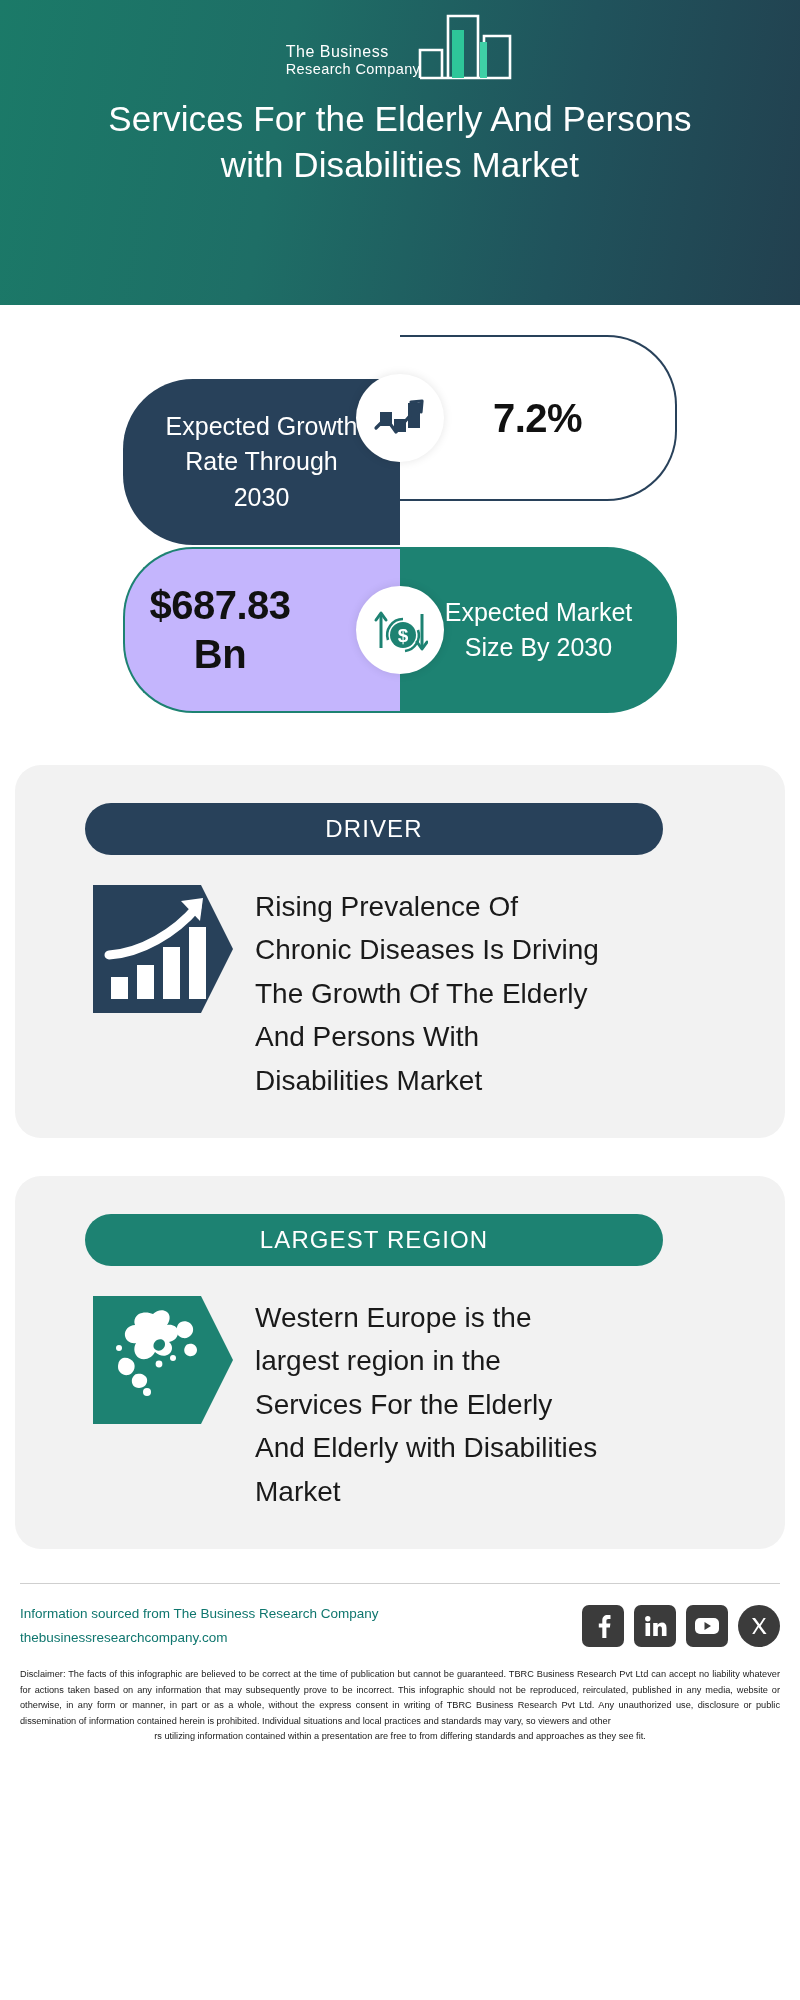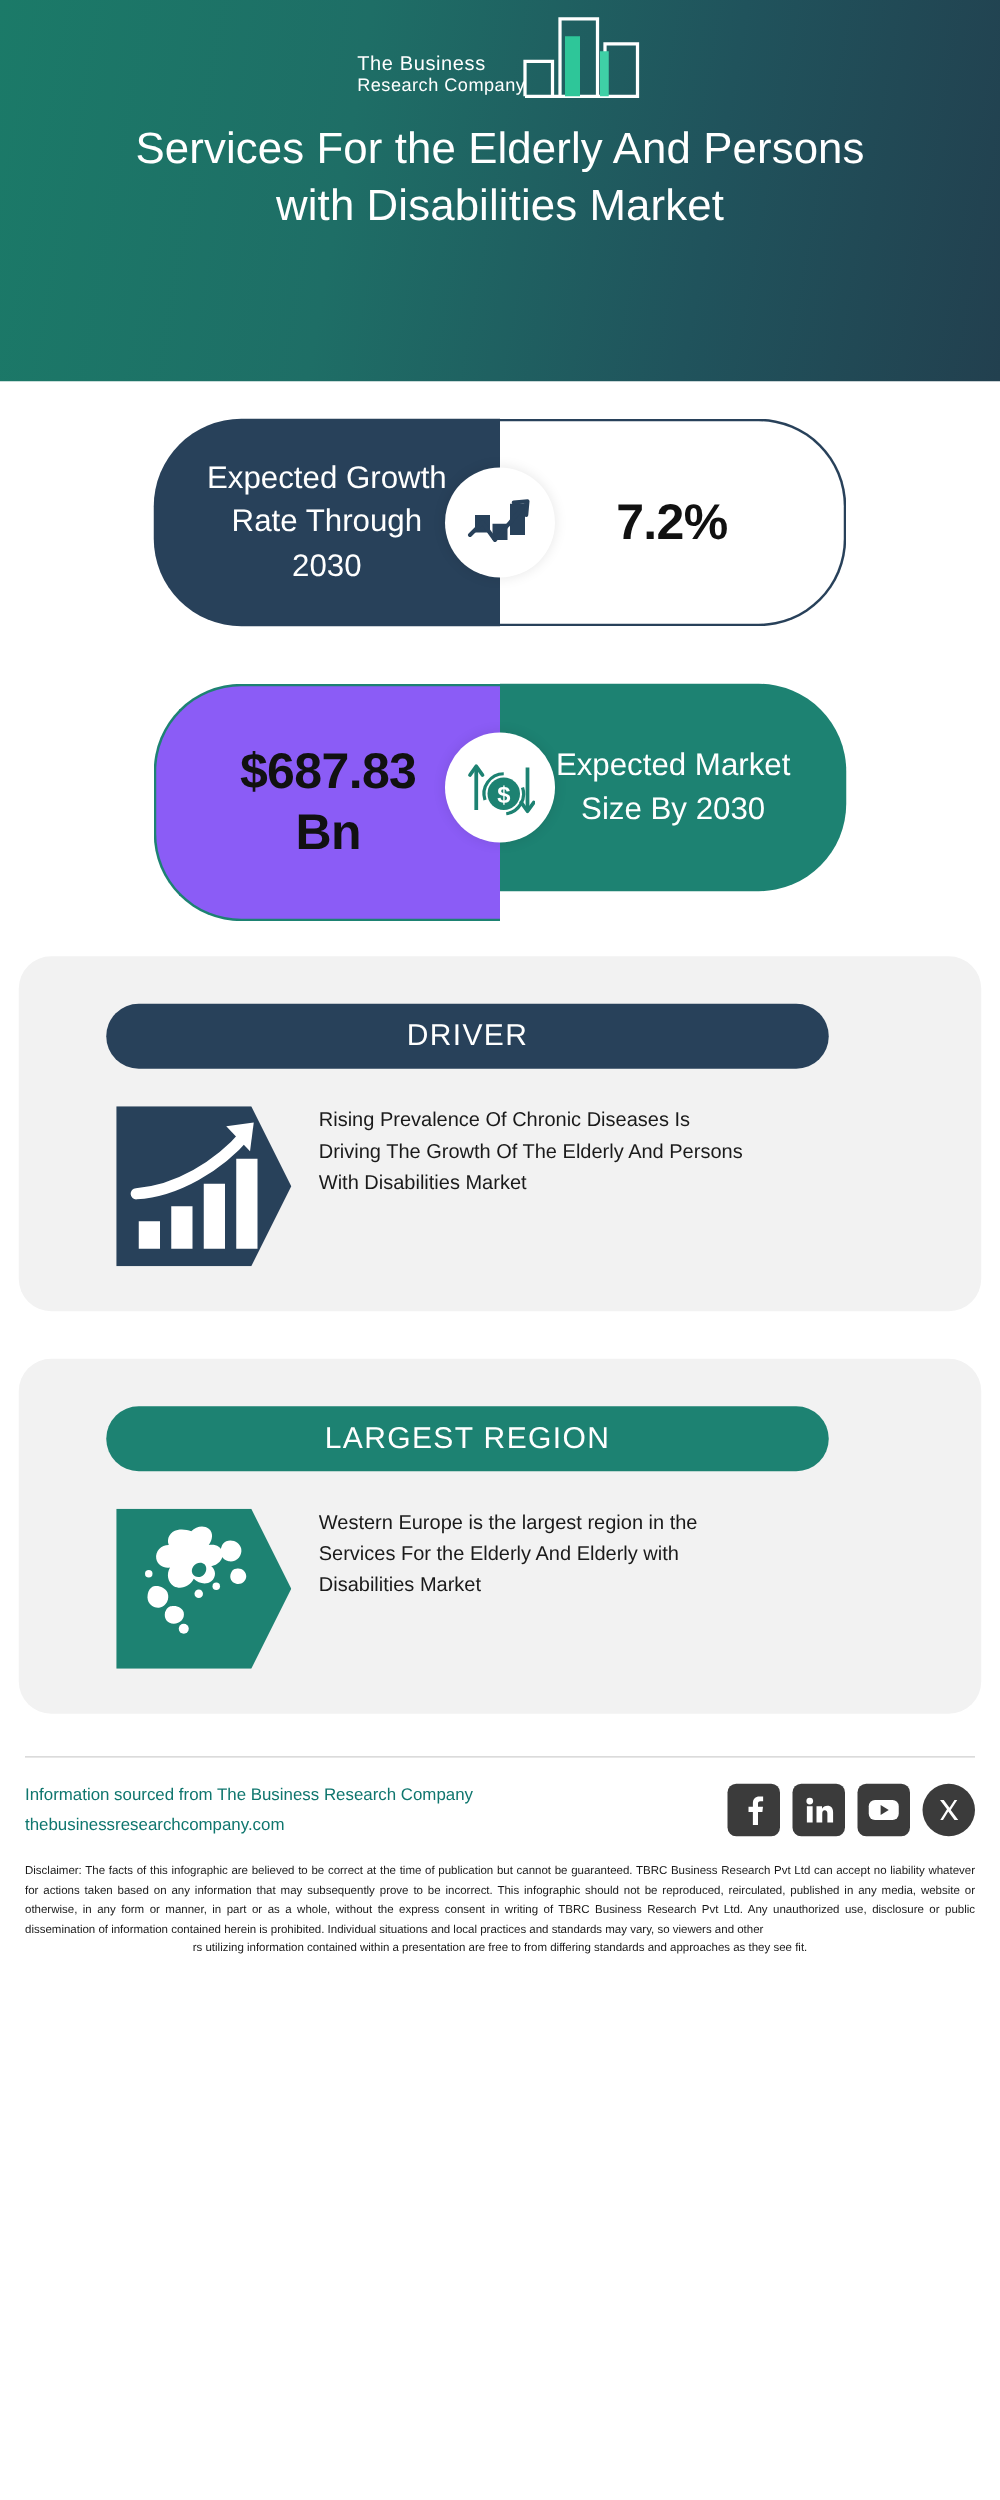--- a/index.html
+++ b/index.html
@@ -72,46 +72,46 @@
     margin: 0 auto;
     width: 554px;
     height: 166px;
     display: flex;
   }
 
   .pill-dark-left {
     width: 277px; height: 166px;
     background: #28415a;
     border-radius: 70px 0 0 70px;
-    display: flex; align-items: center; justify-content: center;
+    display: flex; align-items: center; justify-content: center; margin-top: 44px;
   }
   .pill-outline-right {
     width: 277px; height: 166px;
     background: #ffffff;
     border: 2px solid #28415a;
     border-left: none;
     border-radius: 0 70px 70px 0;
     display: flex; align-items: center; justify-content: center;
   }
   .pill-label-light {
     color: #ffffff; font-size: 25px; line-height: 1.42;
     text-align: center; width: 210px; font-weight: 400;
   }
   .pill-value-dark {
     color: #111111; font-size: 40px; font-weight: bold; letter-spacing: -0.5px;
   }
 
   
   .pill-outline-left {
-    width: 277px; height: 190px;
-    background: #8b5cf6;
+    width: 277px; height: 166px;
+    background: #c4b5fd;
     border: 2px solid #1d8272;
     border-right: none;
     border-radius: 70px 0 0 70px;
-    display: flex; align-items: center; justify-content: center;
+    display: flex; align-items: center; 
   }
   .pill-green-right {
     width: 277px; height: 166px;
     background: #1d8272;
     border-radius: 0 70px 70px 0;
     display: flex; align-items: center; justify-content: center;
   }
   .pill-value-dark2 {
     color: #111111; font-size: 40px; font-weight: bold;
     text-align: center; line-height: 1.22; width: 190px; letter-spacing: -0.5px;
@@ -162,21 +162,21 @@
   }
 
   .icon-arrow-box {
     flex: 0 0 auto;
     width: 140px; height: 128px;
     position: relative;
   }
 
   .card-text {
     margin-left: 22px;
-    font-size: 16px;
+    font-size: 28px;
     line-height: 1.55;
     color: #1a1a1a;
     width: 350px;
     font-weight: 400;
   }
 
   
   .footer-divider {
     width: 760px; height: 1px; background: #cfcfcf;
     margin: 0 auto;

